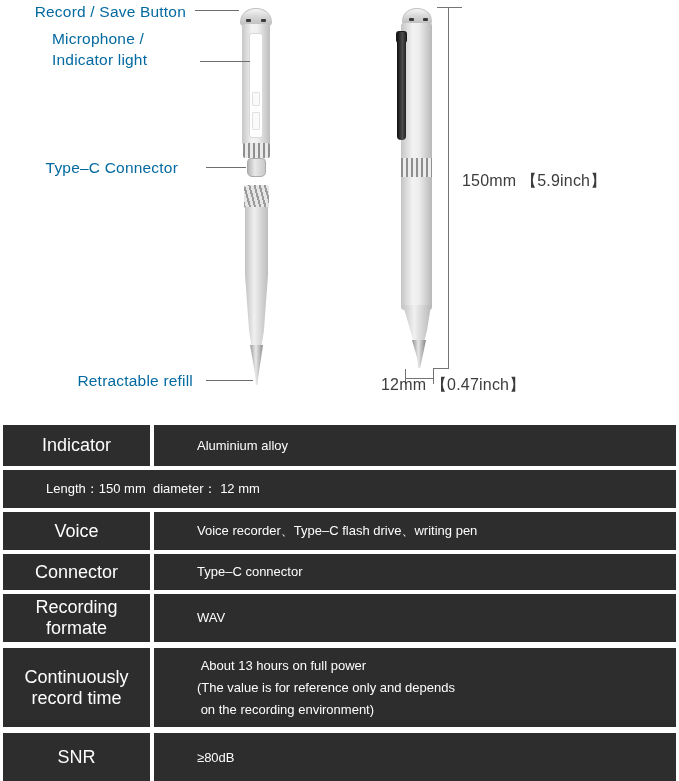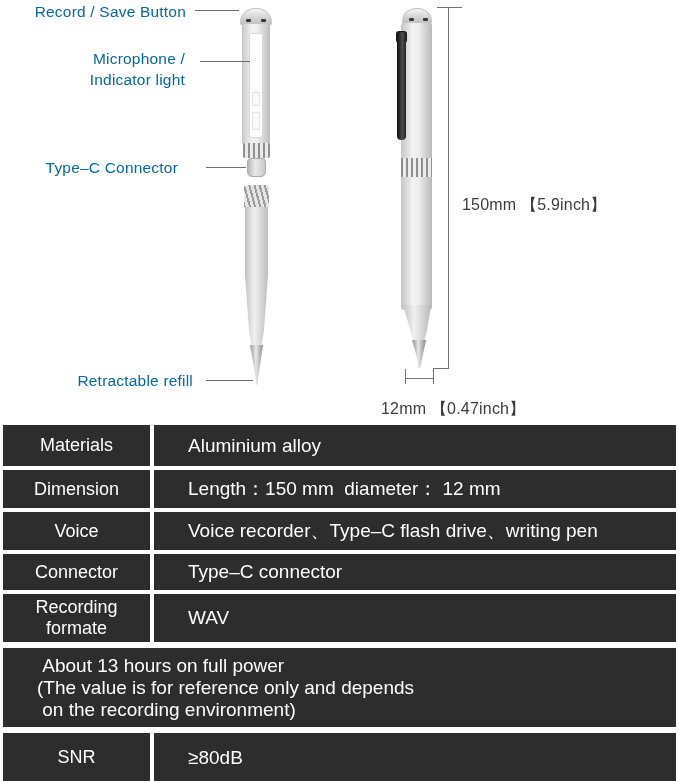--- a/index.html
+++ b/index.html
@@ -5,40 +5,40 @@
   * { margin:0; padding:0; box-sizing:border-box; }
   html,body { width:679px; height:781px; background:#ffffff; overflow:hidden;
               font-family:"Liberation Sans","DejaVu Sans",sans-serif; }
 
   
   .diagram { position:relative; width:679px; height:424px; background:#fff; }
 
   .ann { position:absolute; font-size:15.5px; color:#0369a1; line-height:21px;
          white-space:pre-line; letter-spacing:.2px; }
   .ann-record  { left:20px;  top:1px;   width:166px; text-align:right; }
-  .ann-mic     { left:52px;  top:48px;  width:133px; text-align:right; }
+  .ann-mic     { left:52px;  top:28px;  width:133px; text-align:left; }
   .ann-typec   { left:28px;  top:157px; width:150px; text-align:right; }
   .ann-refill  { left:53px;  top:370px; width:140px; text-align:right; }
 
   .leader { position:absolute; height:1px; background:#6e6e6e; }
   .lead-record { left:195px; top:10px;  width:44px; }
   .lead-mic    { left:200px; top:61px;  width:50px; }
   .lead-typec  { left:206px; top:167px; width:40px; }
   .lead-refill { left:206px; top:380px; width:47px; }
 
   
   .dim { position:absolute; background:#747474; }
   .dim-len-v     { left:448px; top:7px;   width:1px;  height:361px; }
   .dim-len-ttick { left:437px; top:7px;   width:25px; height:1px; }
   .dim-len-bline { left:433px; top:368px; width:16px; height:1px; }
   .dim-dia-h     { left:405px; top:378px; width:29px; height:1px; }
   .dim-dia-lt    { left:405px; top:369px; width:1px;  height:15px; }
   .dim-dia-rt    { left:433px; top:368px; width:1px;  height:16px; }
 
-  .dim-label { position:absolute; font-size:16px; color:#3c3c3c; letter-spacing:.2px;margin-top:24px; }
+  .dim-label { position:absolute; font-size:16px; color:#3c3c3c; letter-spacing:.2px; }
   .dim-len-label { left:462px; top:171px; }
   .dim-dia-label { left:381px; top:375px; }
 
   
   .part { position:absolute; }
   .lp-cap   { left:240px; top:8px;  width:32px; height:18px;
               border-radius:50% 50% 4px 4px / 80% 80% 4px 4px;
               background:linear-gradient(180deg,#f5f5f5,#d3d3d3 55%,#bfbfbf);
               border:1px solid #c2c2c2; }
   .vent { position:absolute; width:5px; height:3px; background:#3a3a3a; border-radius:1px; }
@@ -83,22 +83,22 @@
   .rp-tip   { left:412px; top:340px; width:14px; height:28px;
               background:linear-gradient(90deg,#8f8f8f,#e6e6e6 45%,#858585);
               clip-path:polygon(0 0,100% 0,58% 100%); }
 
   
   .spec { width:679px; padding:1px 3px 0 3px; background:#fff; }
   .srow { display:flex; gap:4px; }
   .cell { background:#2d2d2d; color:#fdfdfd; }
   .cl { flex:0 0 147px; display:flex; align-items:center; justify-content:center;
         text-align:center; font-size:18px; line-height:21px; white-space:pre-line; }
-  .cv { flex:1 1 auto; display:flex; align-items:center; font-size:19px;
-        line-height:22px; padding-left:34px; white-space:pre-wrap; }
+  .cv { flex:1 1 auto; display:flex; align-items:center; font-size:13px;
+        line-height:22px; padding-left:43px; white-space:pre-wrap; }
   .mb4 { margin-bottom:4px; } .mb6 { margin-bottom:6px;border-radius:6px; }
   .h41{height:41px} .h38{height:38px} .h36{height:36px}
   .h48{height:48px} .h79{height:79px} .h49{height:49px}
 </style>
 </head>
 <body>
 
 <div class="diagram">
 
   <div class="part lp-cap"></div>
@@ -140,41 +140,42 @@
   <div class="dim dim-len-bline"></div>
   <div class="dim dim-dia-h"></div>
   <div class="dim dim-dia-lt"></div>
   <div class="dim dim-dia-rt"></div>
   <div class="dim-label dim-len-label">150mm 【5.9inch】</div>
   <div class="dim-label dim-dia-label">12mm 【0.47inch】</div>
 </div>
 
 <div class="spec">
   <div class="srow mb4">
-    <div class="cell cl h41">Materials</div>
+    <div class="cell cl h41">Indicator</div>
     <div class="cell cv h41">Aluminium alloy</div>
   </div>
   <div class="srow mb4">
-    <div class="cell cl h38">Dimension</div>
     <div class="cell cv h38">Length：150 mm  diameter： 12 mm</div>
   </div>
   <div class="srow mb4">
     <div class="cell cl h38">Voice</div>
     <div class="cell cv h38">Voice recorder、Type–C flash drive、writing pen</div>
   </div>
   <div class="srow mb4">
     <div class="cell cl h36">Connector</div>
     <div class="cell cv h36">Type–C connector</div>
   </div>
   <div class="srow mb6">
     <div class="cell cl h48">Recording
 formate</div>
     <div class="cell cv h48">WAV</div>
   </div>
   <div class="srow mb6">
+    <div class="cell cl h79">Continuously
+record time</div>
     <div class="cell cv h79"> About 13 hours on full power
 (The value is for reference only and depends
  on the recording environment)</div>
   </div>
   <div class="srow">
     <div class="cell cl h49">SNR</div>
     <div class="cell cv h49">≥80dB</div>
   </div>
 </div>
 

